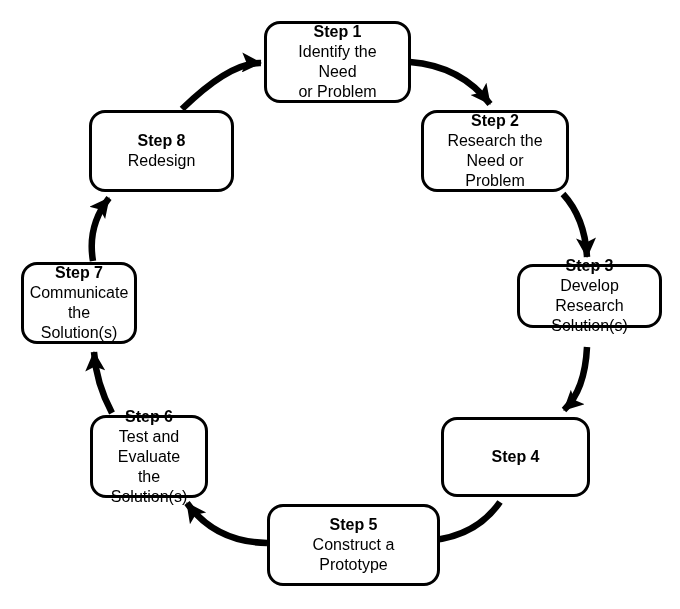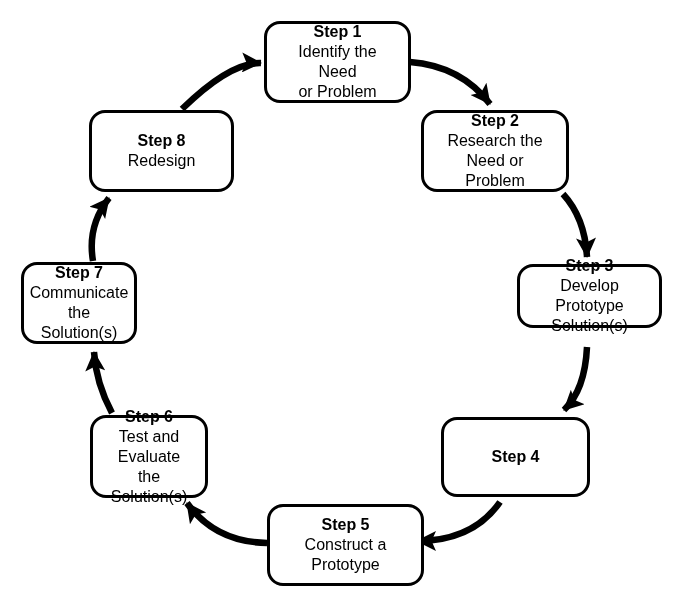--- a/index.html
+++ b/index.html
@@ -46,29 +46,29 @@
   </div>
 
   <div class="step-box" style="left:421px;top:110px;width:148px;height:82px">
     <div class="step-title">Step 2</div>
     <div class="step-desc">Research the
 Need or Problem</div>
   </div>
 
   <div class="step-box" style="left:517px;top:264px;width:145px;height:64px">
     <div class="step-title">Step 3</div>
-    <div class="step-desc">Develop Prototype
+    <div class="step-desc">Develop Research
 Solution(s)</div>
   </div>
 
   <div class="step-box" style="left:441px;top:417px;width:149px;height:80px">
     <div class="step-title">Step 4</div>
   </div>
 
-  <div class="step-box" style="left:267px;top:504px;width:157px;height:82px">
+  <div class="step-box" style="left:267px;top:504px;width:173px;height:82px">
     <div class="step-title">Step 5</div>
     <div class="step-desc">Construct a
 Prototype</div>
   </div>
 
   <div class="step-box" style="left:90px;top:415px;width:118px;height:83px">
     <div class="step-title">Step 6</div>
     <div class="step-desc">Test and Evaluate
 the Solution(s)</div>
   </div>

